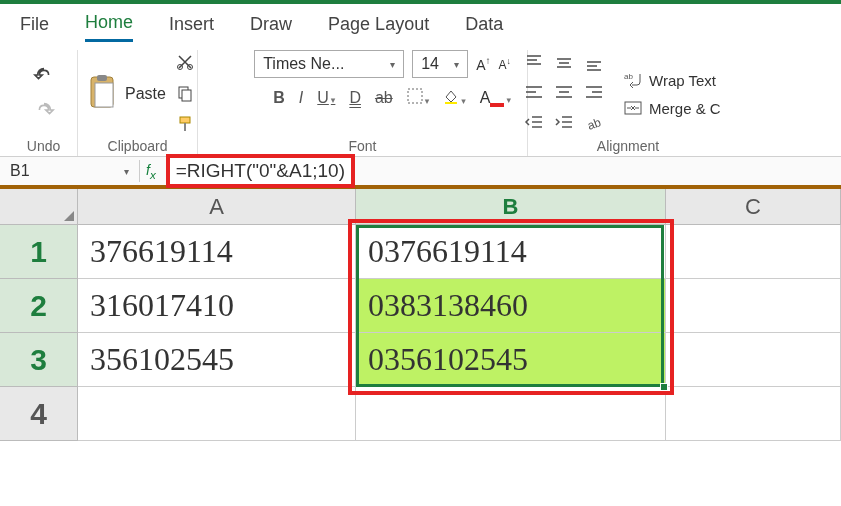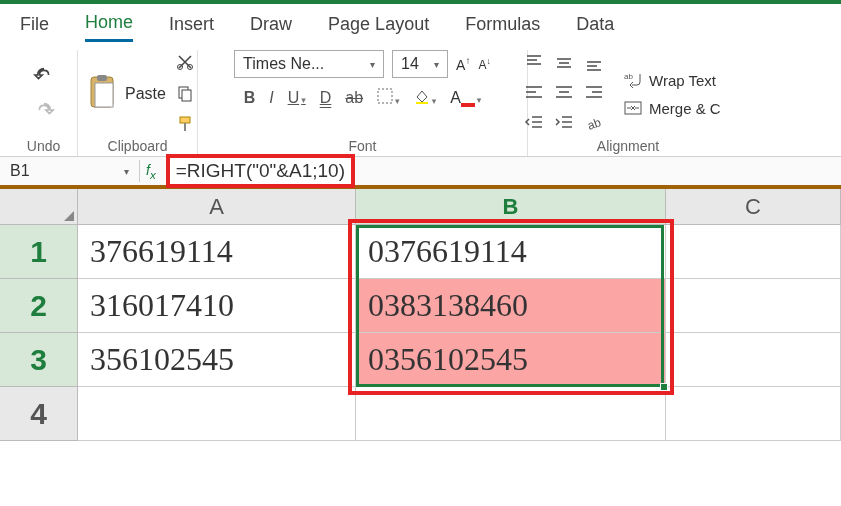--- a/index.html
+++ b/index.html
@@ -46,21 +46,21 @@
     .group-content { flex: 1; display: flex; align-items: center; gap: 4px; }
     .group-label { font-size: 14px; color: #666; margin-top: auto; padding-bottom: 2px; }
     .undo-group { width: 68px; }
     .undo-btns { display: flex; flex-direction: column; gap: 10px; }
     .undo-btns svg { width: 22px; height: 22px; }
     .clipboard-group { width: 120px; }
     .paste-stack { display: flex; align-items: center; }
     .paste-icon { width: 44px; height: 44px; }
     .clip-side { display: flex; flex-direction: column; gap: 10px; margin-left: 6px; }
     .clip-side svg { width: 18px; height: 18px; }
-    .font-group { flex-direction: column; align-items: center; padding: 0 16px; width: 330px; }
+    .font-group { flex-direction: column; align-items: flex-end; padding: 0 16px; width: 330px; }
     .font-row1 { display: flex; gap: 8px; align-items: center; }
     .font-name-box, .font-size-box {
       border: 1px solid #aaa;
       display: flex;
       align-items: center;
       padding: 2px 8px;
       font-size: 16px;
       height: 28px;
       background: #fff;
     }
@@ -145,40 +145,39 @@
     .selection-overlay {
       position: absolute;
       border: 3px solid #1e7e3e;
       pointer-events: none;
     }
     .red-overlay {
       position: absolute;
       border: 4px solid #e62222;
       pointer-events: none;
     }
-    .selfill { background: #fca5a5; }
+    .selfill { background: #bef264; }
     .fill-handle {
       position: absolute;
       width: 8px; height: 8px;
       background: #1e7e3e;
       border: 1px solid #fff;
     }
     .tiny-dd { font-size: 9px; color: #777; margin-left: 2px; }
     .cut-right { overflow: hidden; white-space: nowrap; }
   </style>
 </head>
 <body>
 
 <div class="ribbon-tabs">
   <div class="ribbon-tab">File</div>
   <div class="ribbon-tab active">Home</div>
   <div class="ribbon-tab">Insert</div>
   <div class="ribbon-tab">Draw</div>
   <div class="ribbon-tab">Page Layout</div>
-  <div class="ribbon-tab">Formulas</div>
   <div class="ribbon-tab cut-right" style="width:44px">Data</div>
 </div>
 
 <div class="ribbon-body">
 
   <div class="ribbon-group undo-group">
     <div class="group-content">
       <div class="undo-btns">
         <span>
           <svg viewBox="0 0 24 24">

